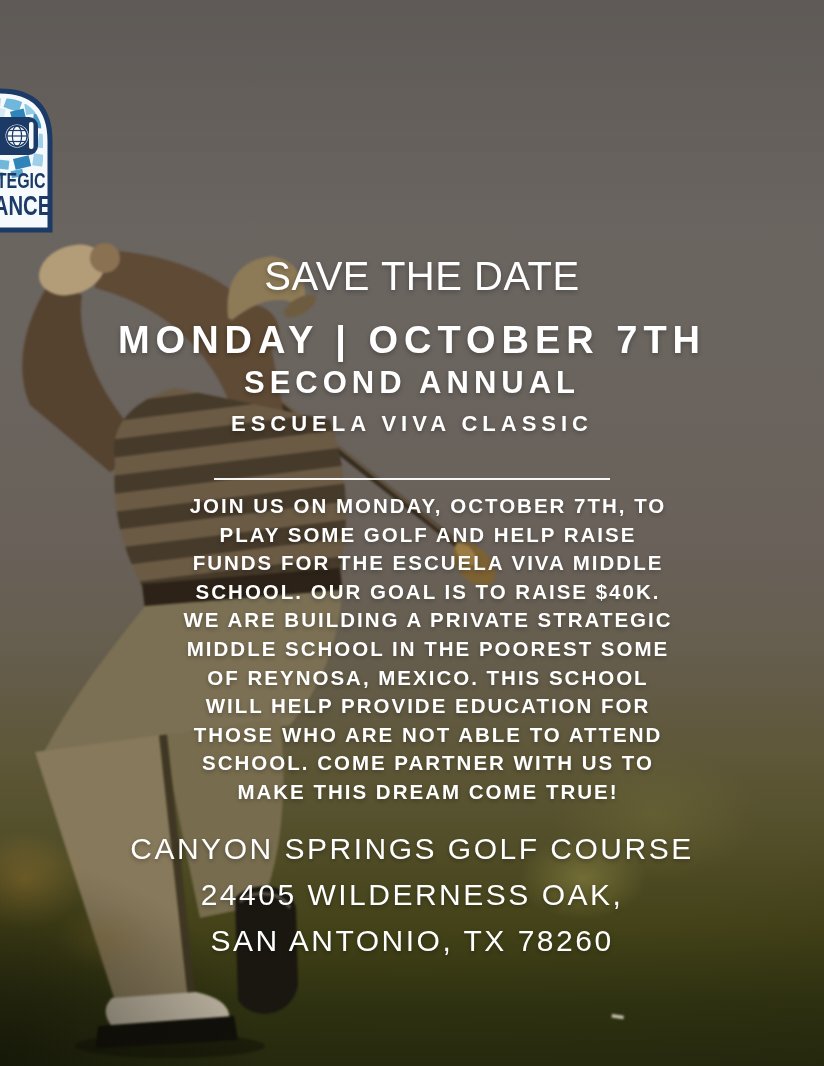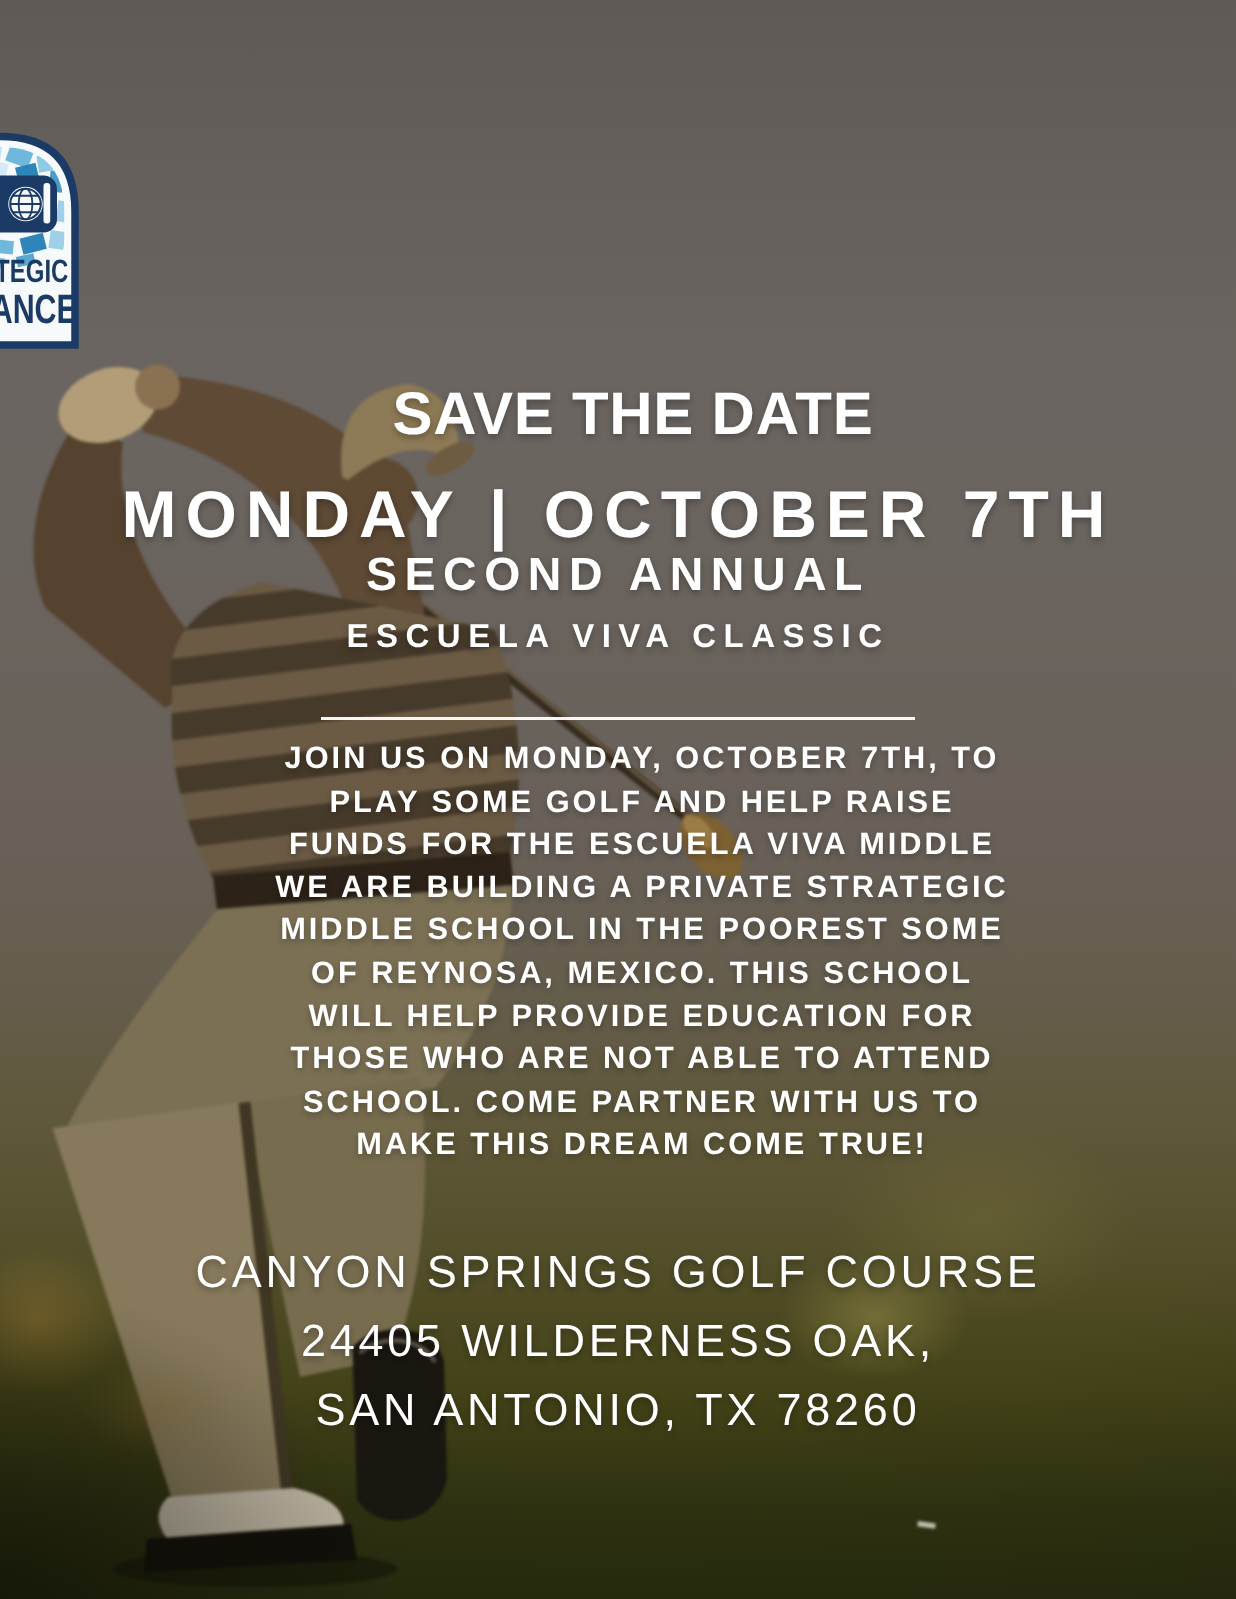--- a/index.html
+++ b/index.html
@@ -32,23 +32,23 @@
       radial-gradient(140% 95% at 50% 38%, transparent 55%, rgba(22,20,12,0.34) 100%),
       radial-gradient(45% 28% at 0% 100%, rgba(8,10,3,0.55), transparent 70%),
       linear-gradient(180deg, rgba(0,0,0,0.10), transparent 22%);
   }
   .golfer{position:absolute;inset:0;filter:blur(1px);}
   
   .content{position:absolute;inset:0;color:#fff;text-align:center;}
   .content > div{position:absolute;left:0;right:0;}
   .logo-wrap{position:absolute;top:86px;left:50%;transform:translateX(-50%);
     width:110px;height:147px;}
-  .title{top:254px;font-size:40px;font-weight:700;letter-spacing:0.5px;
+  .title{top:254px;font-size:40px;font-weight:400;letter-spacing:0.5px;
     text-shadow:0 2px 5px rgba(0,0,0,0.30);padding-left:20px;}
-  .dateline{top:319px;font-size:44px;font-weight:700;letter-spacing:6px;
+  .dateline{top:319px;font-size:38px;font-weight:700;letter-spacing:6px;
     text-shadow:0 2px 5px rgba(0,0,0,0.30);}
   .eventline1{top:365px;font-size:31px;font-weight:700;letter-spacing:5px;
     text-shadow:0 2px 5px rgba(0,0,0,0.30);}
   .eventline2{top:411px;font-size:22px;font-weight:700;letter-spacing:5px;
     text-shadow:0 2px 5px rgba(0,0,0,0.30);}
   .divider{top:478px;width:396px;height:2px;margin:0 auto;
     background:rgba(255,255,255,0.95);left:50%!important;right:auto!important;
     transform:translateX(-50%);position:absolute;}
   .bodytext{top:492px;font-size:20.5px;font-weight:700;letter-spacing:2px;
     line-height:28.6px;text-shadow:0 2px 4px rgba(0,0,0,0.28);padding-left:32px;}
@@ -171,20 +171,21 @@
     <div class="eventline1">SECOND ANNUAL</div>
 
     <div class="eventline2">ESCUELA VIVA CLASSIC</div>
 
     <div class="divider"></div>
 
     <div class="bodytext">
       <div>JOIN US ON MONDAY, OCTOBER 7TH, TO</div>
       <div>PLAY SOME GOLF AND HELP RAISE</div>
       <div>FUNDS FOR THE ESCUELA VIVA MIDDLE</div>
+      <div>SCHOOL. OUR GOAL IS TO RAISE $40K.</div>
       <div>WE ARE BUILDING A PRIVATE STRATEGIC</div>
       <div>MIDDLE SCHOOL IN THE POOREST SOME</div>
       <div>OF REYNOSA, MEXICO. THIS SCHOOL</div>
       <div>WILL HELP PROVIDE EDUCATION FOR</div>
       <div>THOSE WHO ARE NOT ABLE TO ATTEND</div>
       <div>SCHOOL. COME PARTNER WITH US TO</div>
       <div>MAKE THIS DREAM COME TRUE!</div>
     </div>
 
     <div class="venue">

